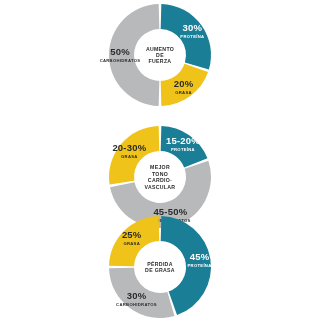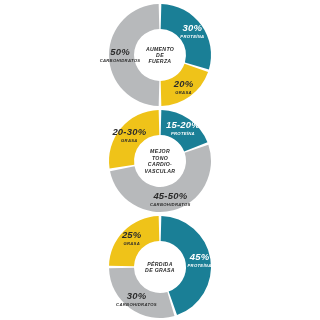--- a/index.html
+++ b/index.html
@@ -11,29 +11,28 @@
     width: 320px;
     height: 320px;
     font-family: "Liberation Sans", sans-serif;
     overflow: hidden;
     position: relative;
   }
   #infographic {
     position: relative;
     width: 320px;
     height: 320px;
-    font-style: italic;
   }
   .donut-block {
     position: absolute;
     left: 0;
     width: 320px;
   }
   #block-1 { top: 2px;   height: 106px; }
-  #block-2 { top: 108px; height: 106px; }
+  #block-2 { top: 124px; height: 106px; }
   #block-3 { top: 214px; height: 106px; }
 
   .donut-svg {
     display: block;
     margin: 0 auto;
   }
   .seg-label-value {
     font-weight: bold;
     letter-spacing: 0.2px;
   }

